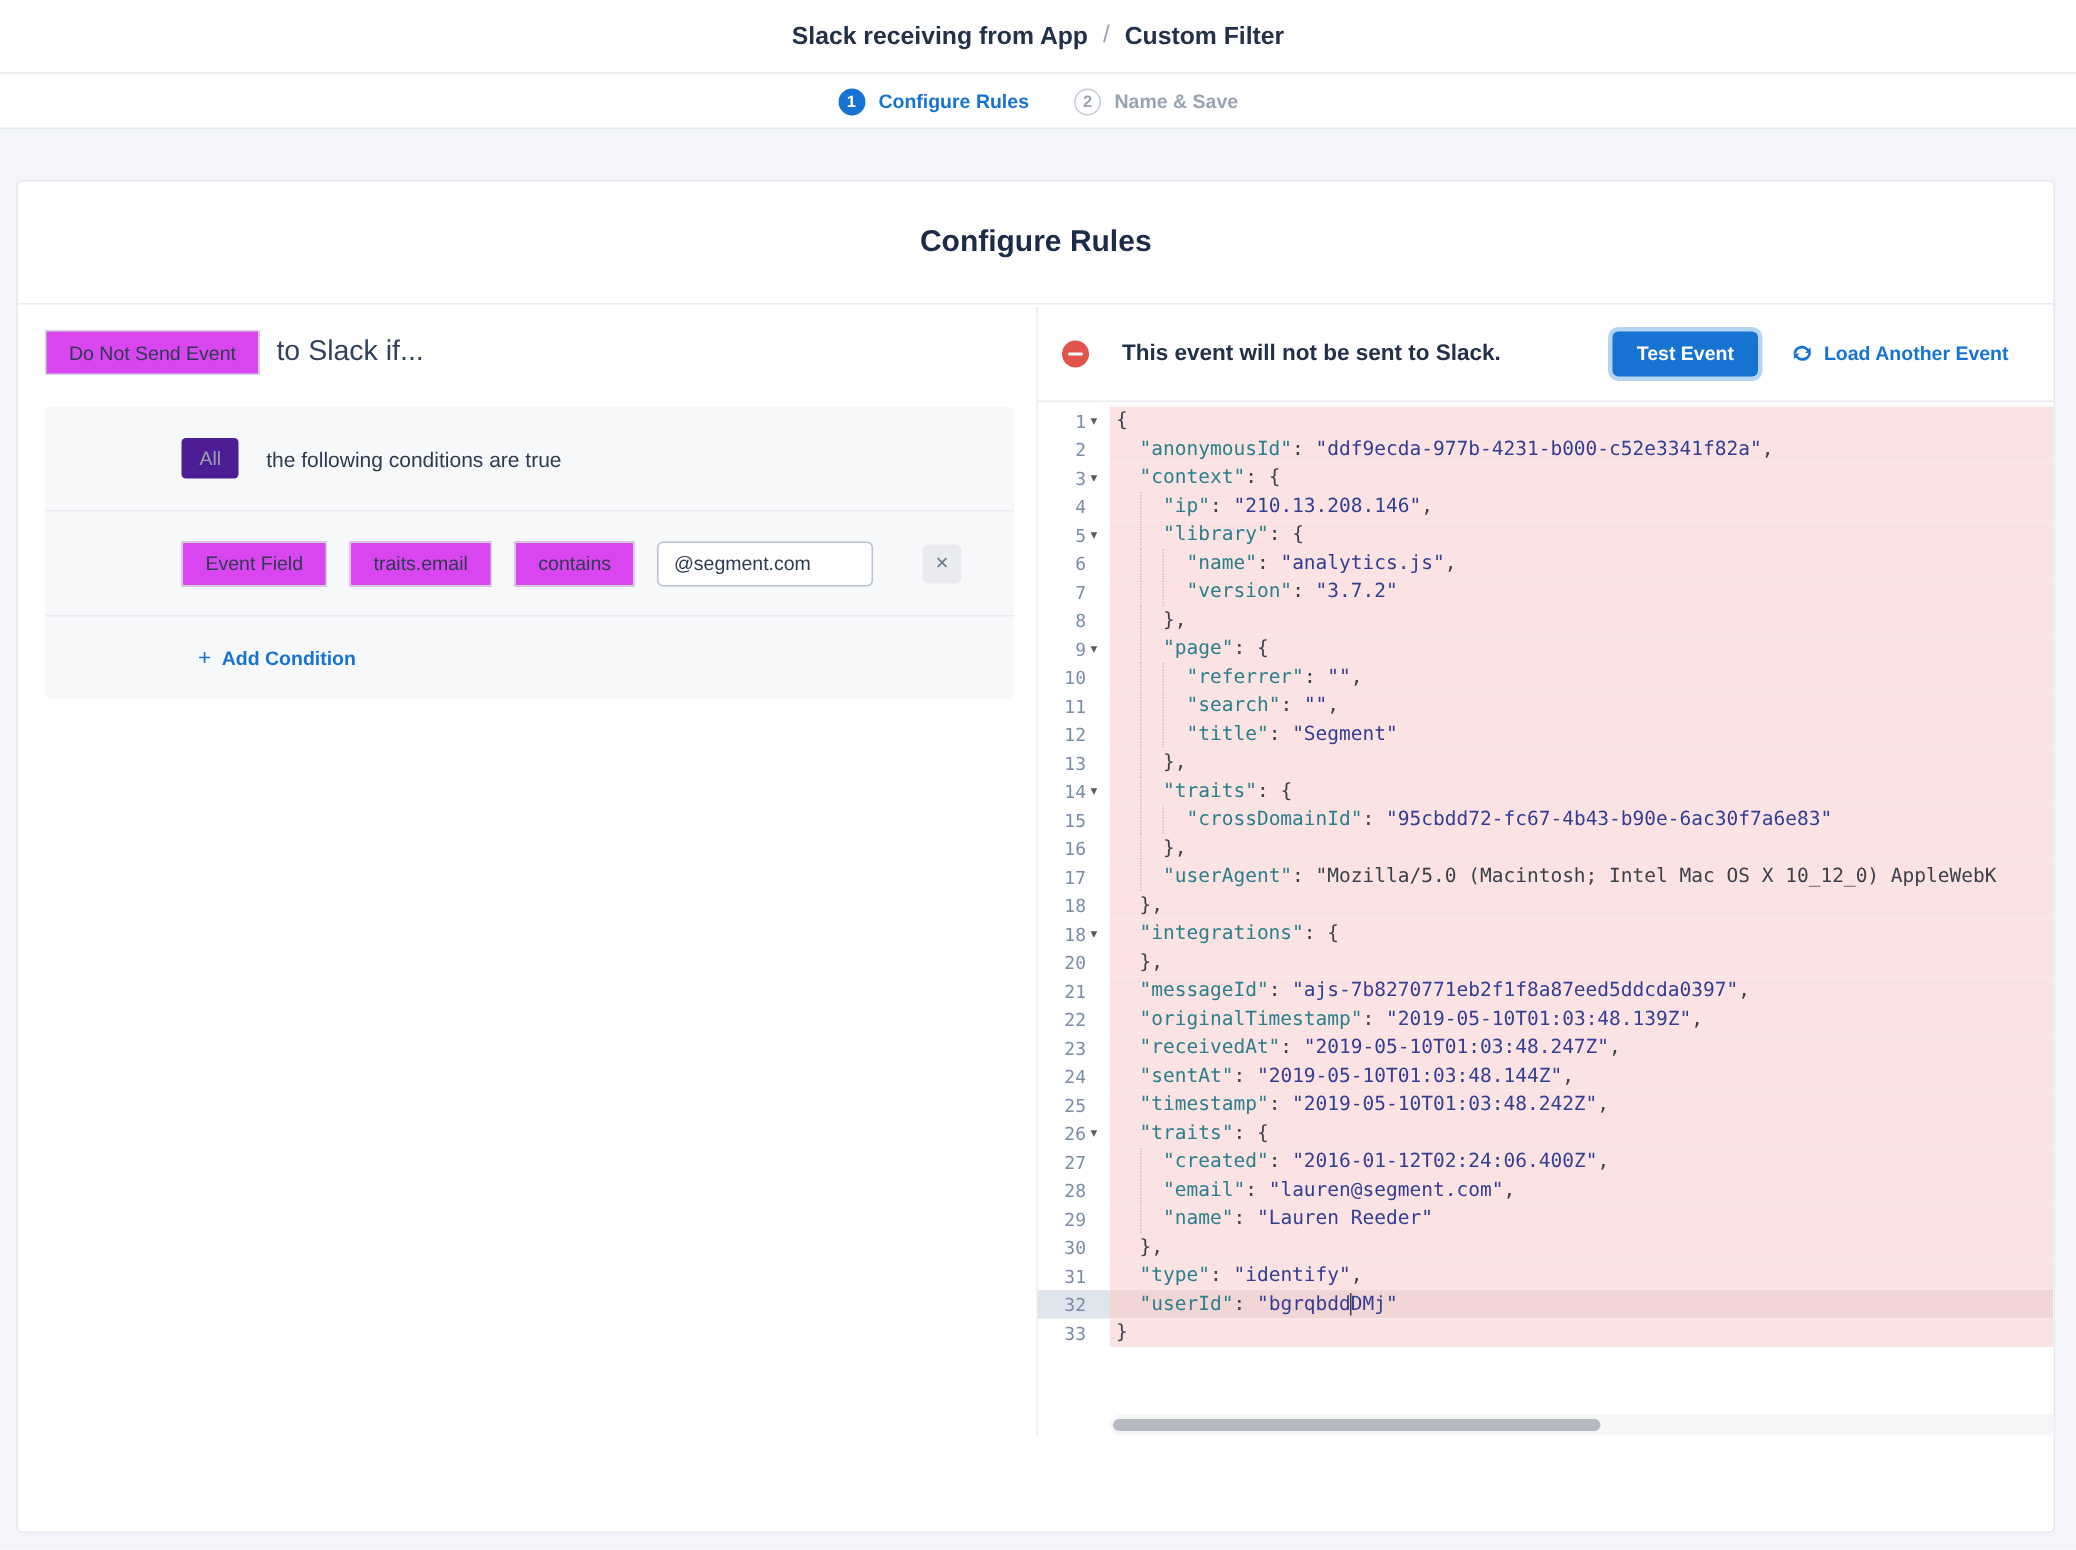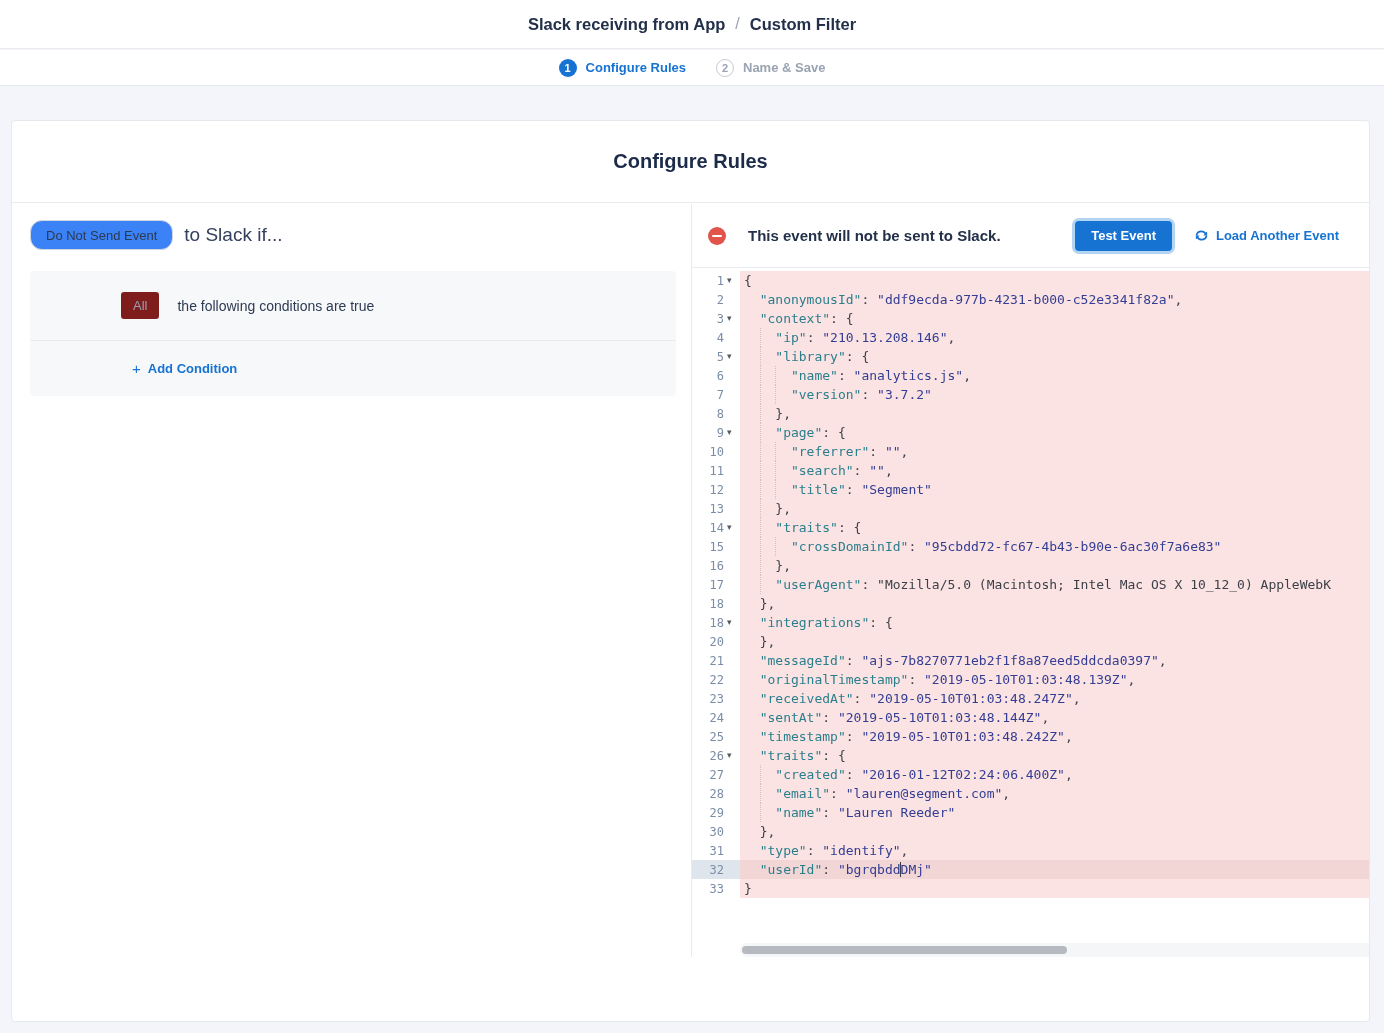--- a/index.html
+++ b/index.html
@@ -53,36 +53,36 @@
     display:flex;
   }
 
   
   .left-col { width:680px; border-right:1px solid #e9ebef; position:relative; }
   .action-row {
     position:absolute; top:16px; left:18px;
     display:flex; align-items:center; gap:11px;
   }
   .btn-plain {
-    background:#3b82f6; border:1px solid #d2d7df; border-radius:12px;
+    background:#d946ef; border:1px solid #d2d7df; border-radius:0;
     height:30px; padding:0 15px; font-size:13px; color:#2c3a52;
     font-family:inherit; display:flex; align-items:center; cursor:pointer;
   }
   .action-suffix { font-size:19px; color:#33415c; }
 
   .group {
     position:absolute; top:67px; left:18px; width:646px;
     background:#f7f8fa; border-radius:4px;
   }
   .group-row1 {
     height:70px; border-bottom:1px solid #e9ebef;
     display:flex; align-items:center; padding-left:91px; gap:18px;
   }
   .badge-all {
-    background:#7f1d1d; color:#98a1af; border-radius:3px;
+    background:#4c1d95; color:#98a1af; border-radius:3px;
     padding:6px 12px; font-size:13px; cursor:pointer;
   }
   .group-row1-text { font-size:14px; color:#2c3a52; }
   .group-row2 {
     height:70px; border-bottom:1px solid #e9ebef;
     display:flex; align-items:center; padding-left:91px; padding-right:35px; gap:15px;
   }
   .cond-input {
     width:144px; height:30px; border:1px solid #b7c2d0; border-radius:4px;
     padding:0 10px; font-size:13px; color:#2c3a52; font-family:inherit;
@@ -191,20 +191,29 @@
     <div class="left-col">
       <div class="action-row">
         <button class="btn-plain">Do Not Send Event</button>
         <span class="action-suffix">to Slack if...</span>
       </div>
 
       <div class="group">
         <div class="group-row1">
           <span class="badge-all">All</span>
           <span class="group-row1-text">the following conditions are true</span>
+        </div>
+        <div class="group-row2">
+          <button class="btn-plain">Event Field</button>
+          <button class="btn-plain">traits.email</button>
+          <button class="btn-plain">contains</button>
+          <input class="cond-input" value="@segment.com" style="">
+          <button class="btn-x">
+            <span>×</span>
+          </button>
         </div>
         <div class="group-row3">
           <a class="link-blue">
             <span class="plus-glyph">+</span>
             <span>Add Condition</span>
           </a>
         </div>
       </div>
     </div>
 

